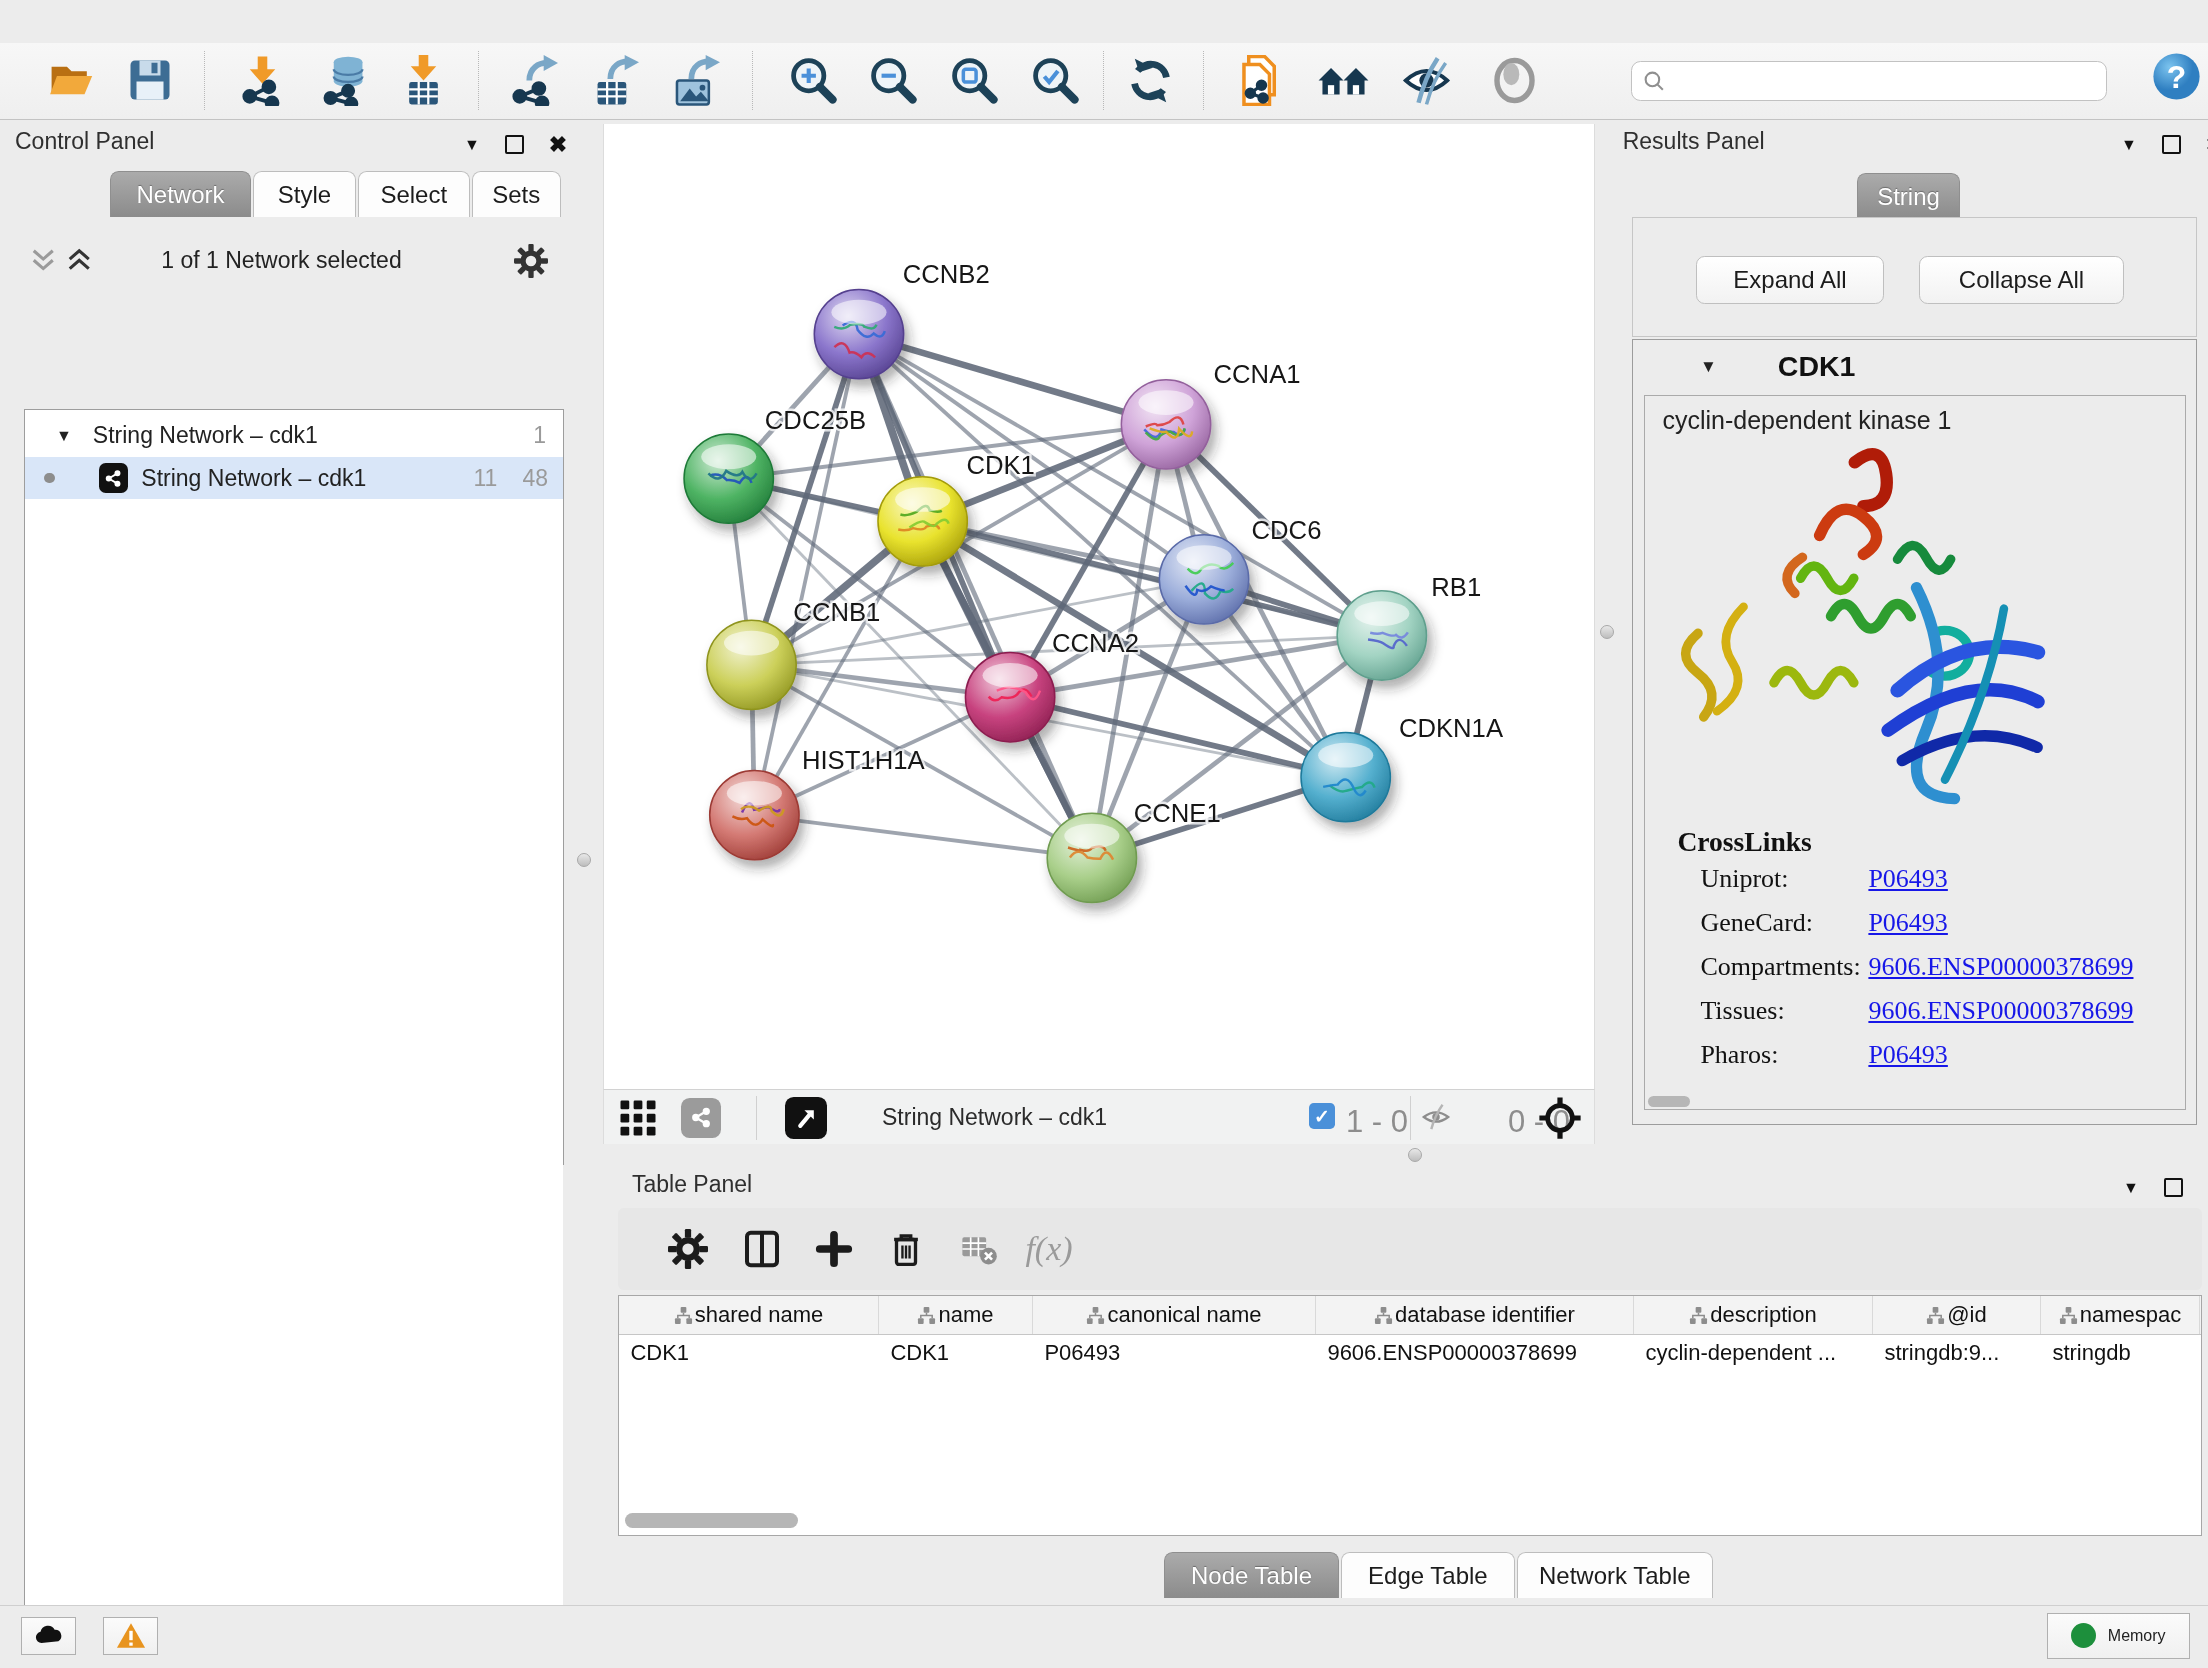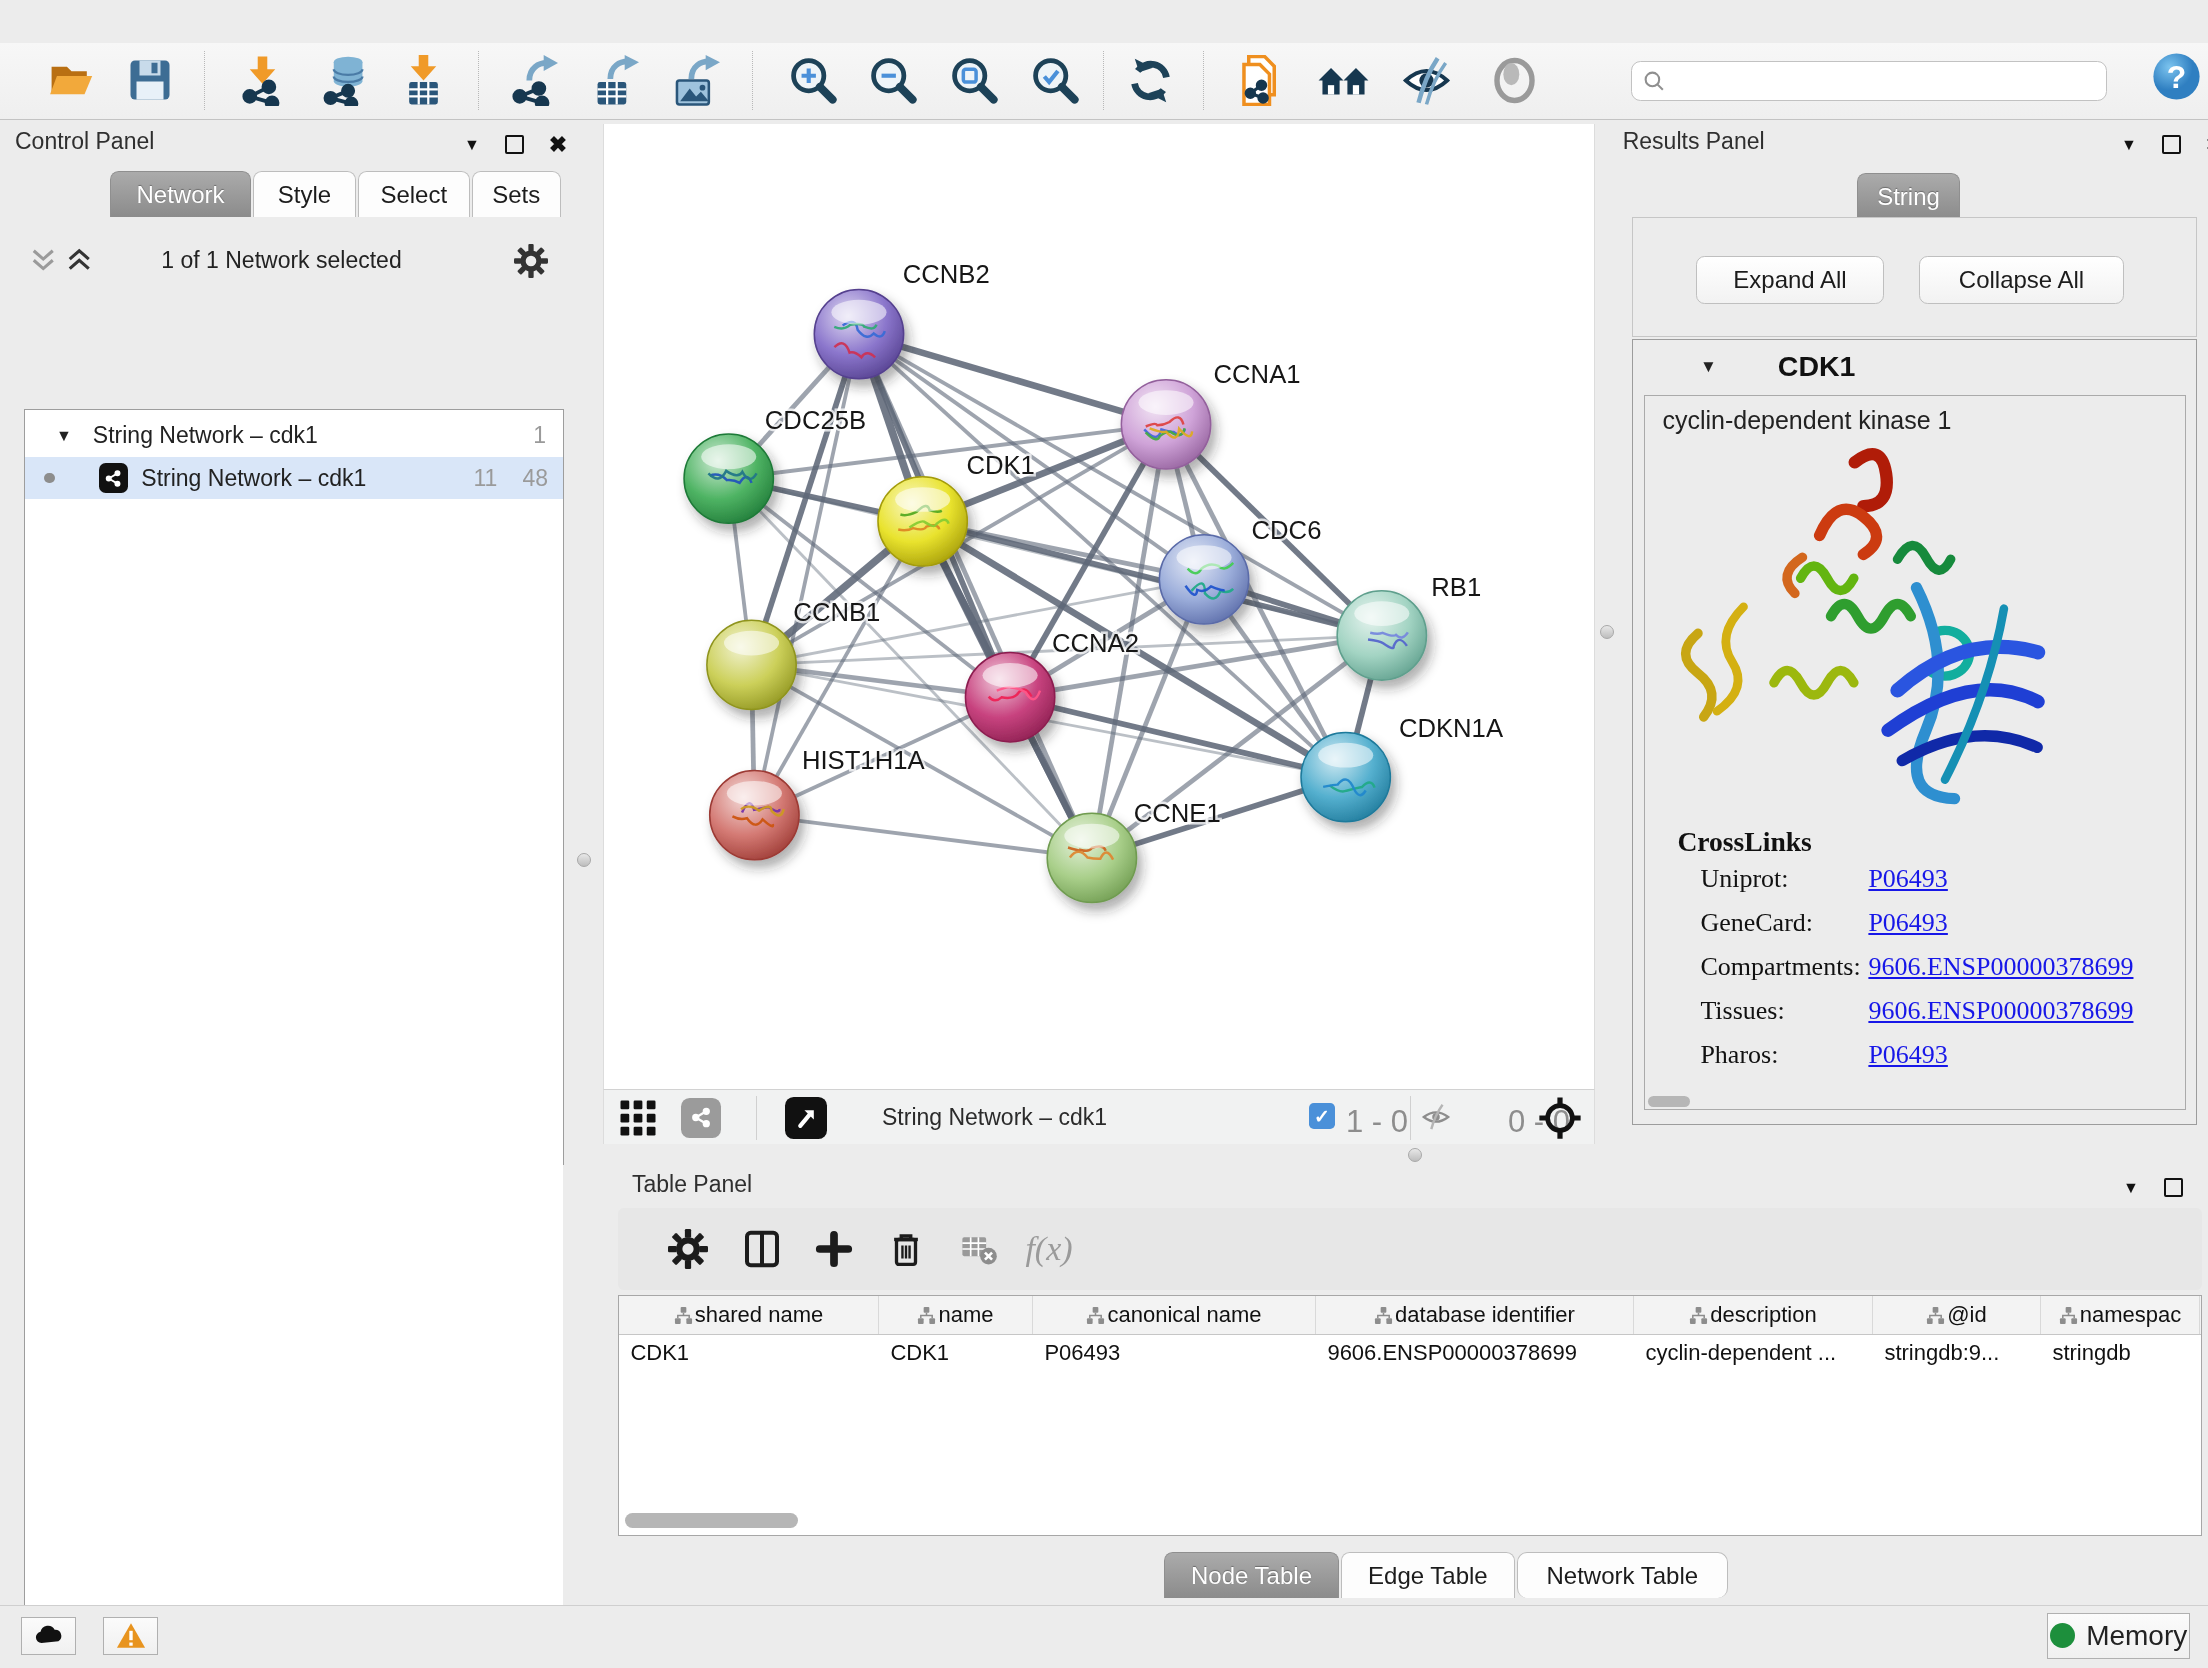--- a/index.html
+++ b/index.html
@@ -800,41 +800,41 @@
           <div class="td" style="width: 239px;">cyclin-dependent ...</div>
           <div class="td" style="width: 168px;">stringdb:9...</div>
           <div class="td" style="width: 159px;">stringdb</div>
         </div>
       <div class="abs hthumb" style="left:5.7px;top:217px;width:173px;height:15px;"></div>
     </div>
 
     <div class="tabs-row" style="left:561px;top:387px;" id="tp-tabs">
         <div class="tab sel" style="width: 175px;">Node Table</div>
         <div class="tab" style="width: 174px;">Edge Table</div>
-        <div class="tab" style="width: 211px; border-radius: 10px;">Network Table</div>
+        <div class="tab" style="width: 196px;">Network Table</div>
       </div>
   </div>
 
   <span class="dotHandle" style="left:577px;top:853px;"></span>
   <span class="dotHandle" style="left:1600px;top:625px;"></span>
   <span class="dotHandle" style="left:1408px;top:1148px;"></span>
 
   <div class="statusbar">
     <span class="sbtn" style="left:21px;top:10.5px;width:53px;height:36px;">
       <svg width="32" height="25" viewBox="0 0 34 24">
         <path d="M9 20a6 6 0 0 1-1-11.9A8 8 0 0 1 23 6a6.5 6.5 0 0 1 4 12z" fill="#111"></path>
       </svg>
     </span>
     <span class="sbtn" style="left:103px;top:10.5px;width:53px;height:36px;">
       <svg width="30" height="27" viewBox="0 0 32 28">
         <path d="M16 1L31 27H1z" fill="#e8941f"></path>
         <rect x="14.2" y="9" width="3.6" height="10" fill="#fff"></rect>
         <rect x="14.2" y="21.5" width="3.6" height="3.4" fill="#fff"></rect>
       </svg>
     </span>
-    <span class="sbtn" style="left:2047px;top:6.7px;width:141px;height:44px;font-size:28px;">
+    <span class="sbtn" style="left:2047px;top:6.7px;width:141px;height:44px;font-size:16px;">
       <span class="memdot"></span>
       <span>Memory</span>
     </span>
   </div>
 
 </div>
 
 
 </body></html>

